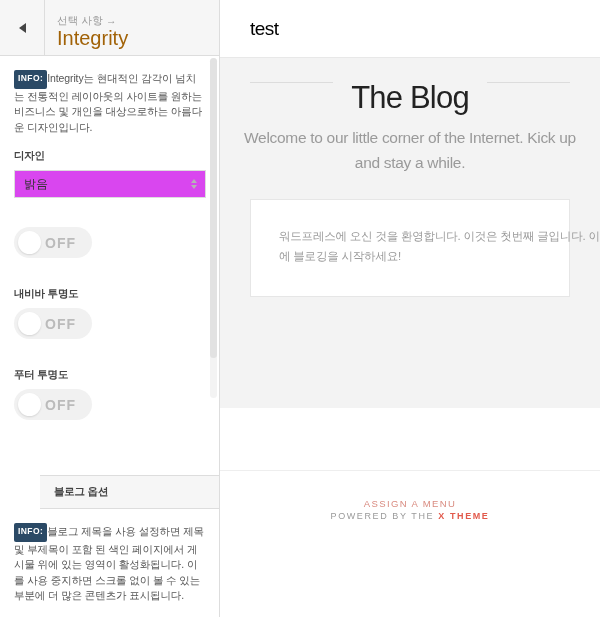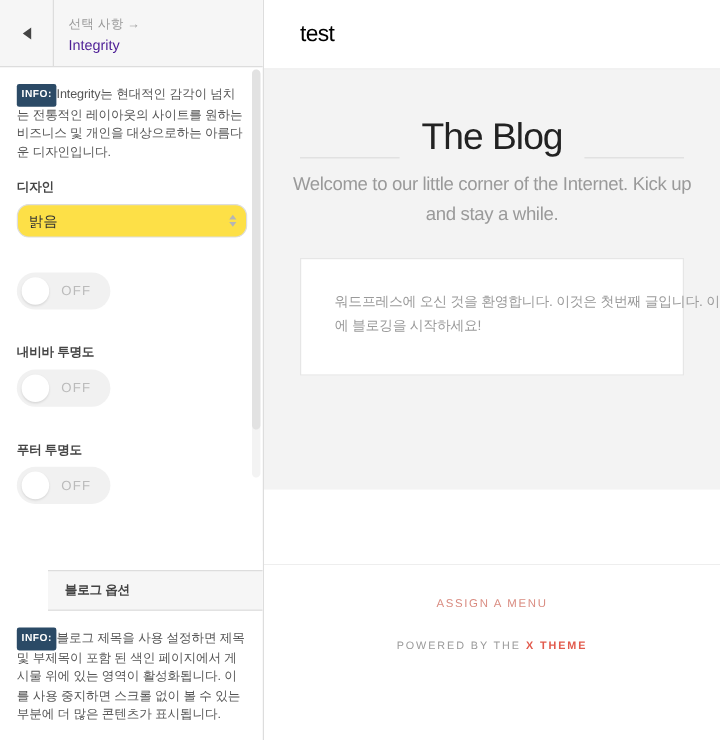--- a/index.html
+++ b/index.html
@@ -66,22 +66,22 @@
     justify-content: center;
   }
   .header-sub {
     font-size: 10.5px;
     color: #999999;
     letter-spacing: 0.2px;
     line-height: 14px;
     margin-bottom: 1px;
   }
   .header-title {
-    font-size: 12px;
-    color: #4c1d95;
+    font-size: 20px;
+    color: #a16207;
     line-height: 20px;
     font-weight: 400;
   }
 
   .panel-scroll {
     position: relative;
     height: 561px;
     overflow: hidden;
   }
 
@@ -119,22 +119,22 @@
     font-weight: bold;
     color: #444444;
     margin-bottom: 7px;
     letter-spacing: -0.2px;
   }
   .select-wrap {
     position: relative;
     width: 192px;
     height: 28px;
     border: 1px solid #dddddd;
-    border-radius: 10px;
-    background: #fde047;
+    border-radius: 0;
+    background: #d946ef;
     box-sizing: border-box;
     cursor: pointer;
   }
   .select-value {
     position: absolute;
     left: 9px;
     top: 0;
     line-height: 26px;
     font-size: 12px;
     color: #333333;
@@ -176,22 +176,22 @@
     position: absolute;
     width: 23px;
     height: 23px;
     border-radius: 50%;
     background: #ffffff;
     top: 4px;
     box-shadow: 0 1px 2px rgba(0,0,0,0.12);
   }
   .toggle .state {
     position: absolute;
-    font-size: 11px;
-    font-weight: normal;
+    font-size: 14px;
+    font-weight: bold;
     letter-spacing: 1px;
   }
   .toggle.off .knob { left: 4px; }
   .toggle.off .state { right: 16px; color: #bbbbbb; }
   .toggle.on {
     background: #d6e8f5;
   }
   .toggle.on .knob { right: 4px; }
   .toggle.on .state { left: 16px; color: #2e7fc1; }
 
@@ -260,24 +260,23 @@
     overflow: hidden;
   }
   .blog-header {
     padding-top: 22px;
     text-align: center;
     position: relative;
   }
   .blog-title-row {
     position: relative;
     display: flex;
-    align-items: flex-end;
+    align-items: flex-start;
     justify-content: center;
     padding: 0 0 0 0;
-    margin-top: 16px;
   }
   .rule {
     flex: 1 1 auto;
     height: 1px;
     background: #dcdcdc;
     margin-top: 2px;
   }
   .rule.left { margin-left: 30px; margin-right: 18px; }
   .rule.right { margin-left: 18px; margin-right: 30px; }
   .blog-title {
@@ -333,21 +332,20 @@
   }
   .assign-menu {
     font-size: 9.5px;
     letter-spacing: 1.4px;
     color: #d98b80;
     text-decoration: none;
     display: inline-block;
     cursor: pointer;
   }
   .powered {
-    margin-top: 22px;
     font-size: 9px;
     letter-spacing: 1.6px;
     color: #9a9a9a;
   }
   .powered .xtheme {
     color: #e25a4c;
     font-weight: bold;
   }
 </style>
 </head>

